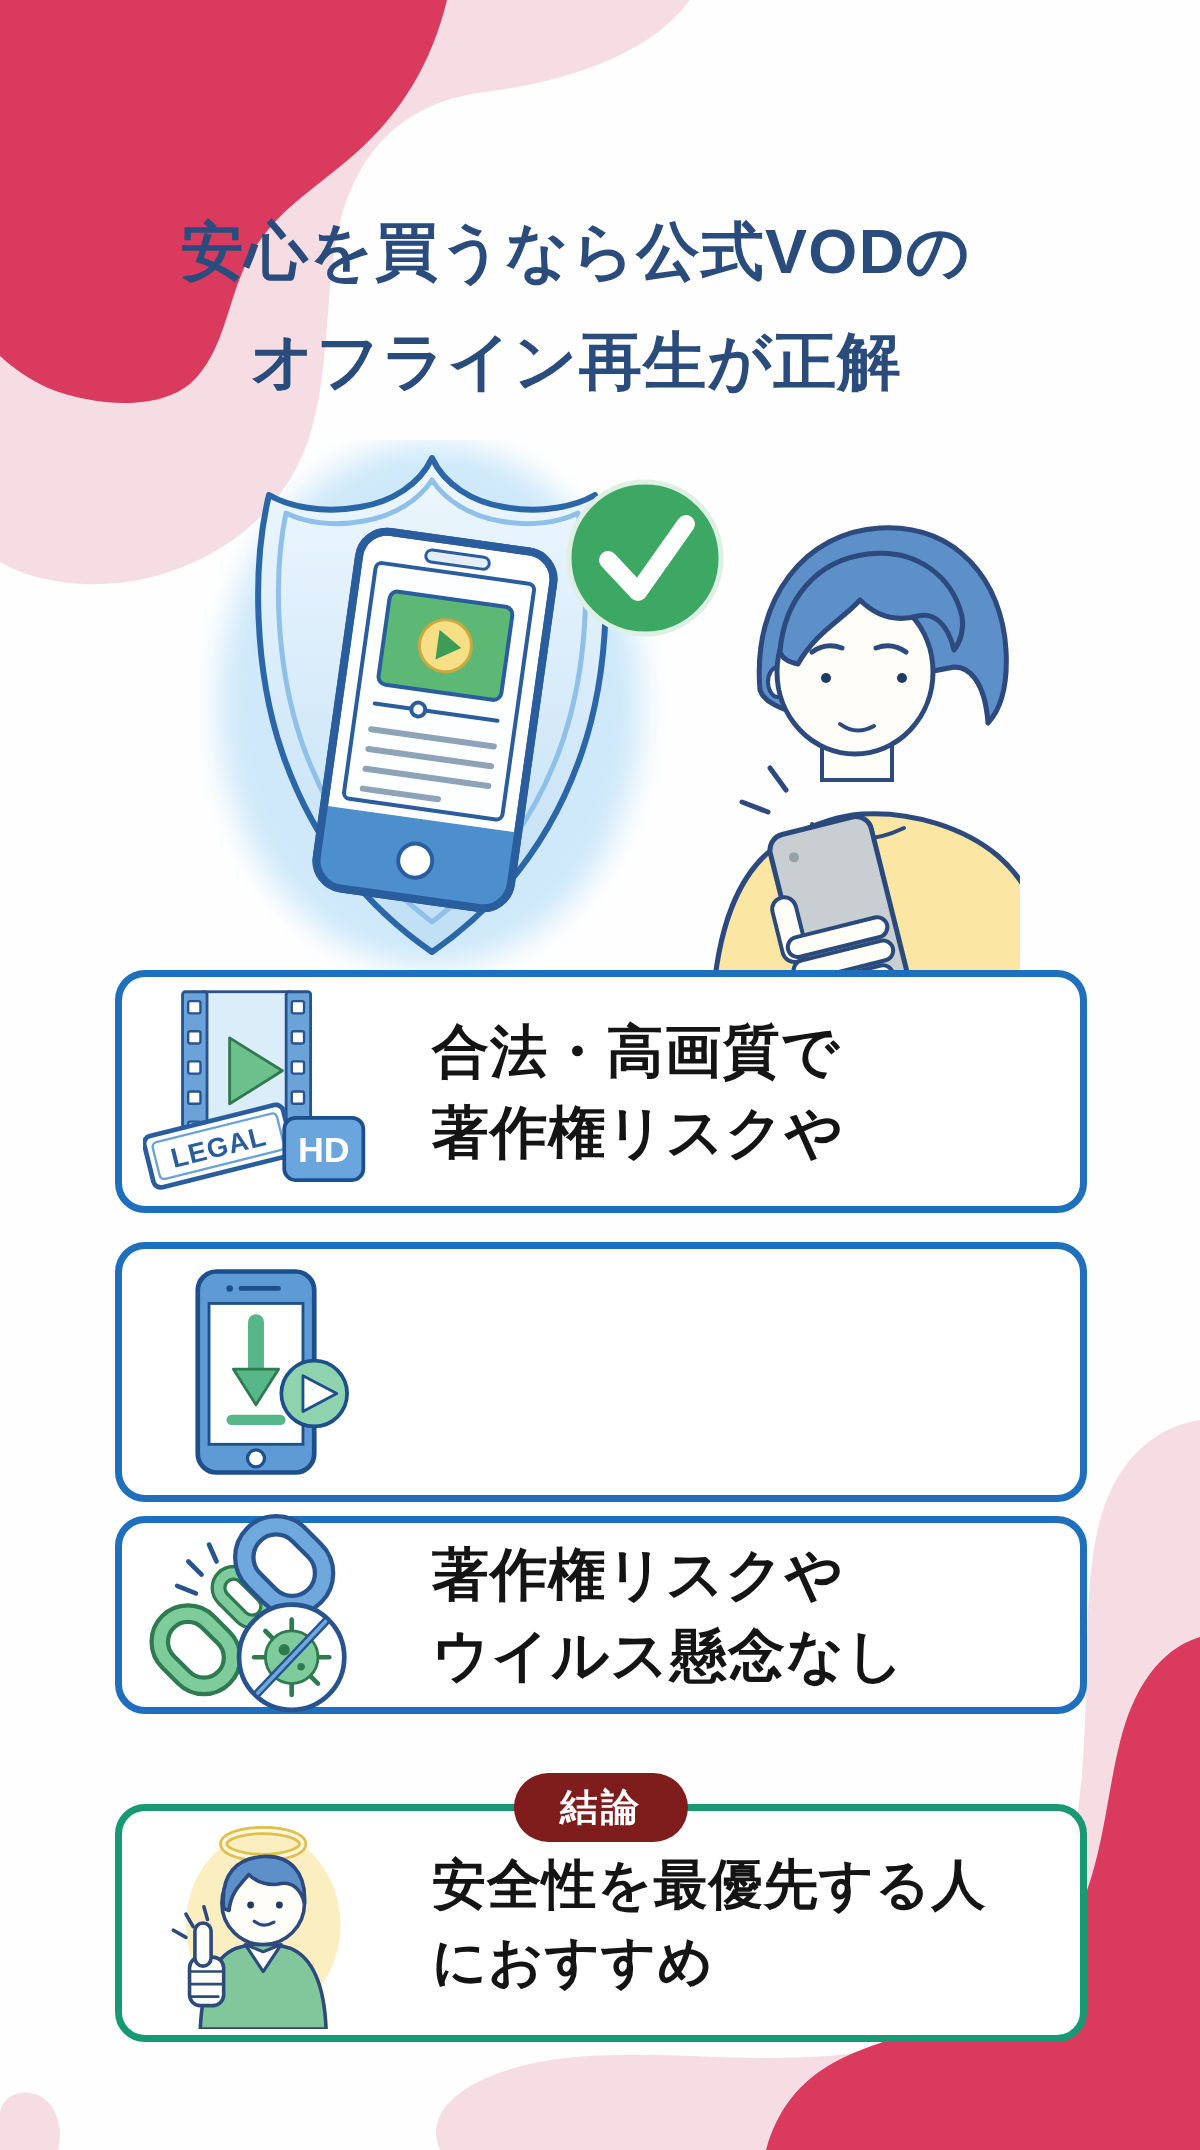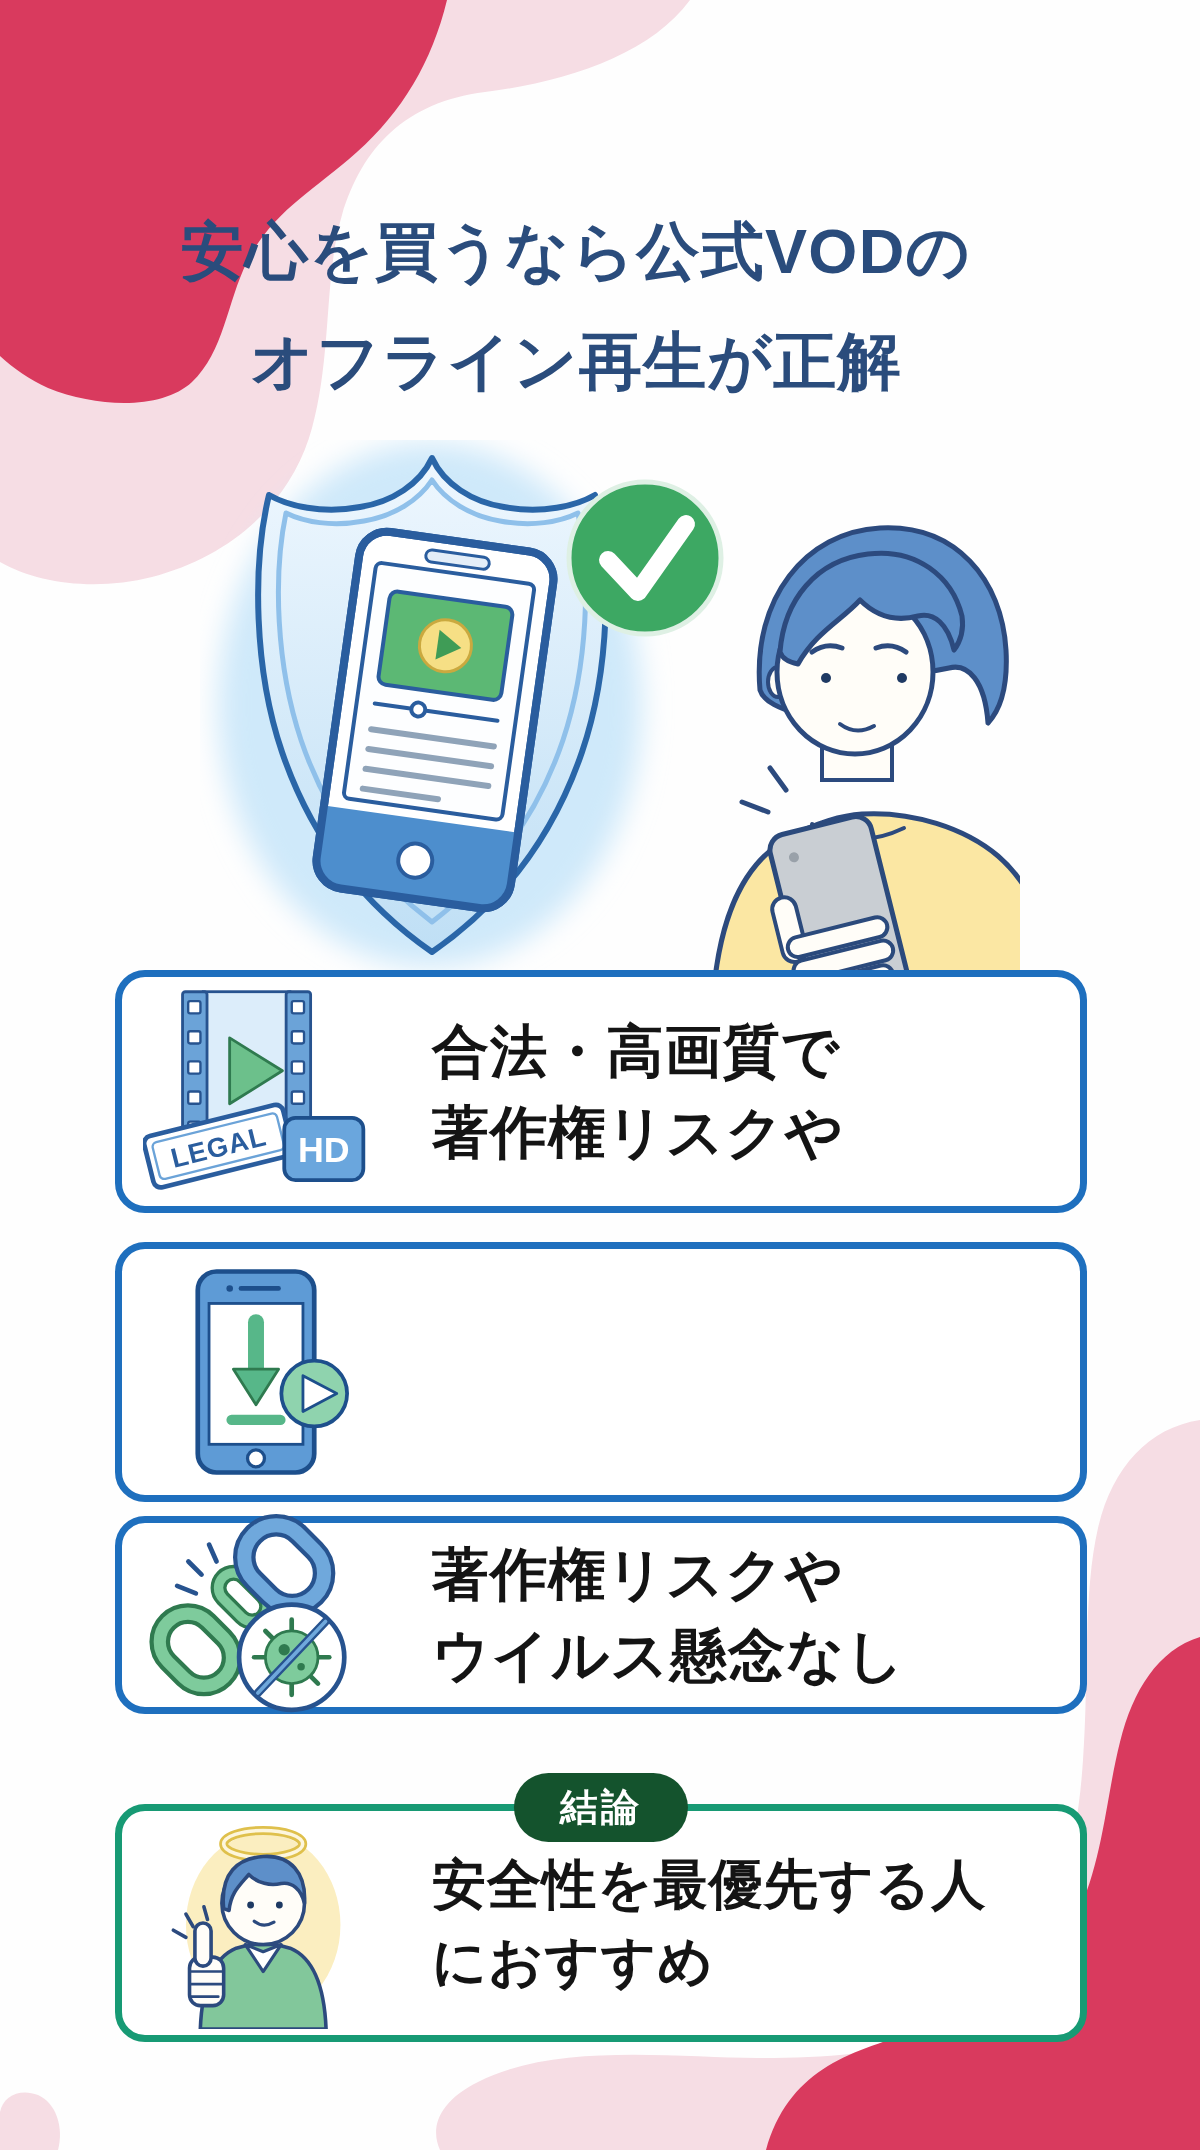--- a/index.html
+++ b/index.html
@@ -18,21 +18,21 @@
     display:flex;align-items:center;z-index:3;
   }
   .card-1{top:970px;height:243px;}
   .card-2{top:1242px;height:260px;}
   .card-3{top:1516px;height:198px;}
   .card-conclusion{top:1804px;height:238px;border-color:#179a74;}
   .icon-wrap{width:240px;margin-left:14px;flex:0 0 auto;display:flex;align-items:center;justify-content:center;}
   .card-text{flex:1;margin-left:56px;font-size:57px;font-weight:900;color:#141414;line-height:1.42;letter-spacing:0.02em;}
   .badge{
     position:absolute;top:-38px;left:50%;transform:translateX(-50%);
-    background:#14532d;color:#ffffff;font-size:38px;font-weight:900;
+    background:#7f1d1d;color:#ffffff;font-size:38px;font-weight:900;
     padding:9px 46px;border-radius:48px;letter-spacing:0.08em;white-space:nowrap;
   }
   .conclusion-body{display:flex;align-items:center;width:100%;}
   svg text{font-family:"Liberation Sans","DejaVu Sans",sans-serif;}
 </style>
 </head>
 <body>
 
 <div class="page">
 

